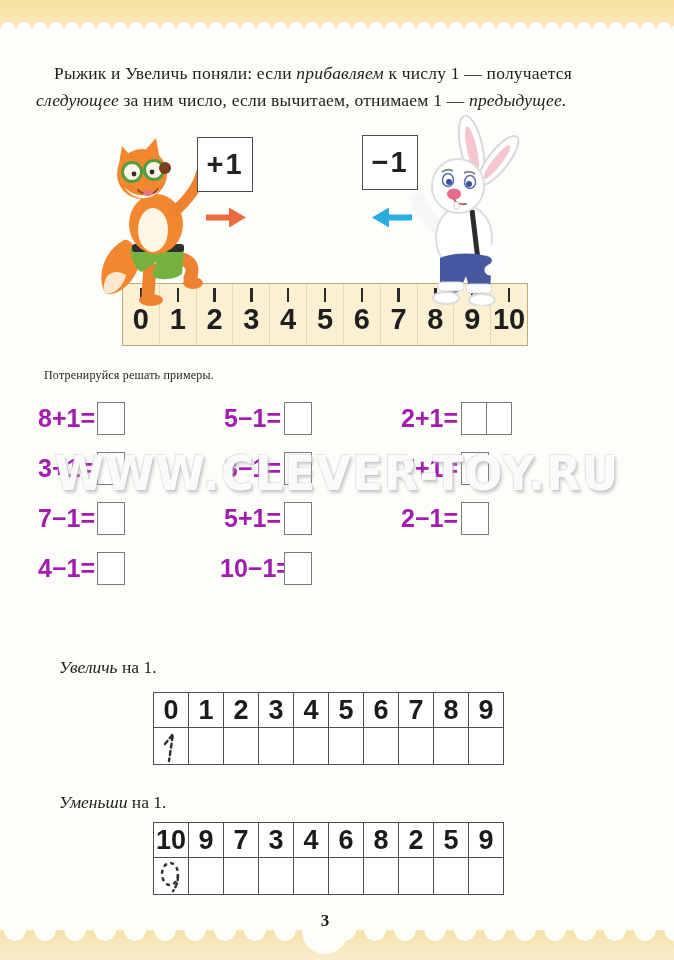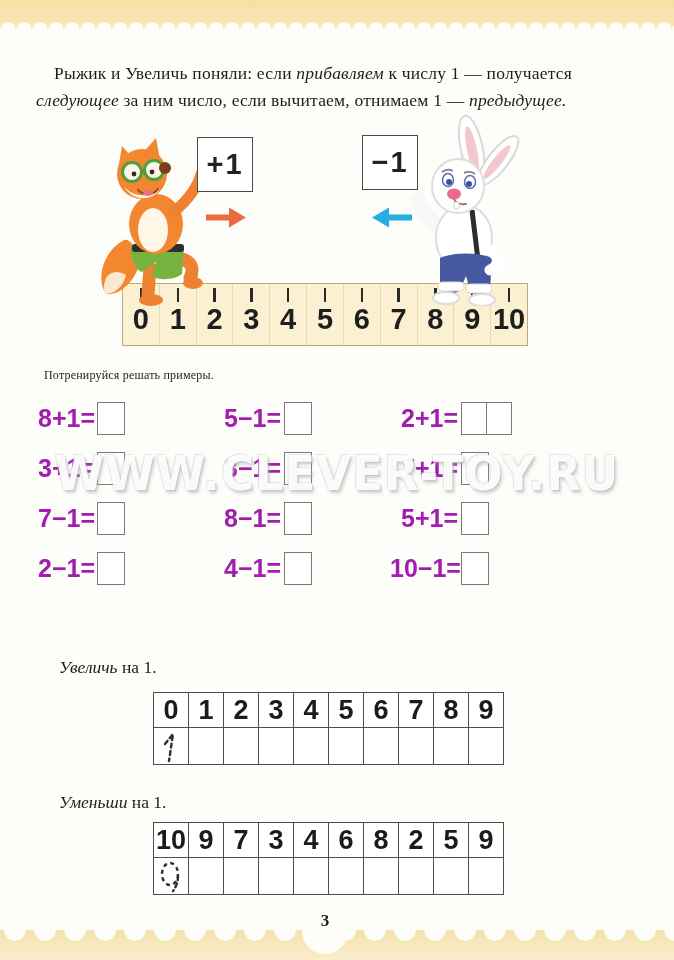--- a/index.html
+++ b/index.html
@@ -265,24 +265,20 @@
         <span class="eq-label">3−1=</span>
         <span class="abox"></span>
       </div>
 
     <div class="eq">
         <span class="eq-label">7+1=</span>
         <span class="abox"></span>
       </div>
     <div class="eq">
         <span class="eq-label">7−1=</span>
-        <span class="abox"></span>
-      </div>
-    <div class="eq">
-        <span class="eq-label">8−1=</span>
         <span class="abox"></span>
       </div>
 
     <div class="eq">
         <span class="eq-label">5+1=</span>
         <span class="abox"></span>
       </div>
     <div class="eq">
         <span class="eq-label">2−1=</span>
         <span class="abox"></span>

